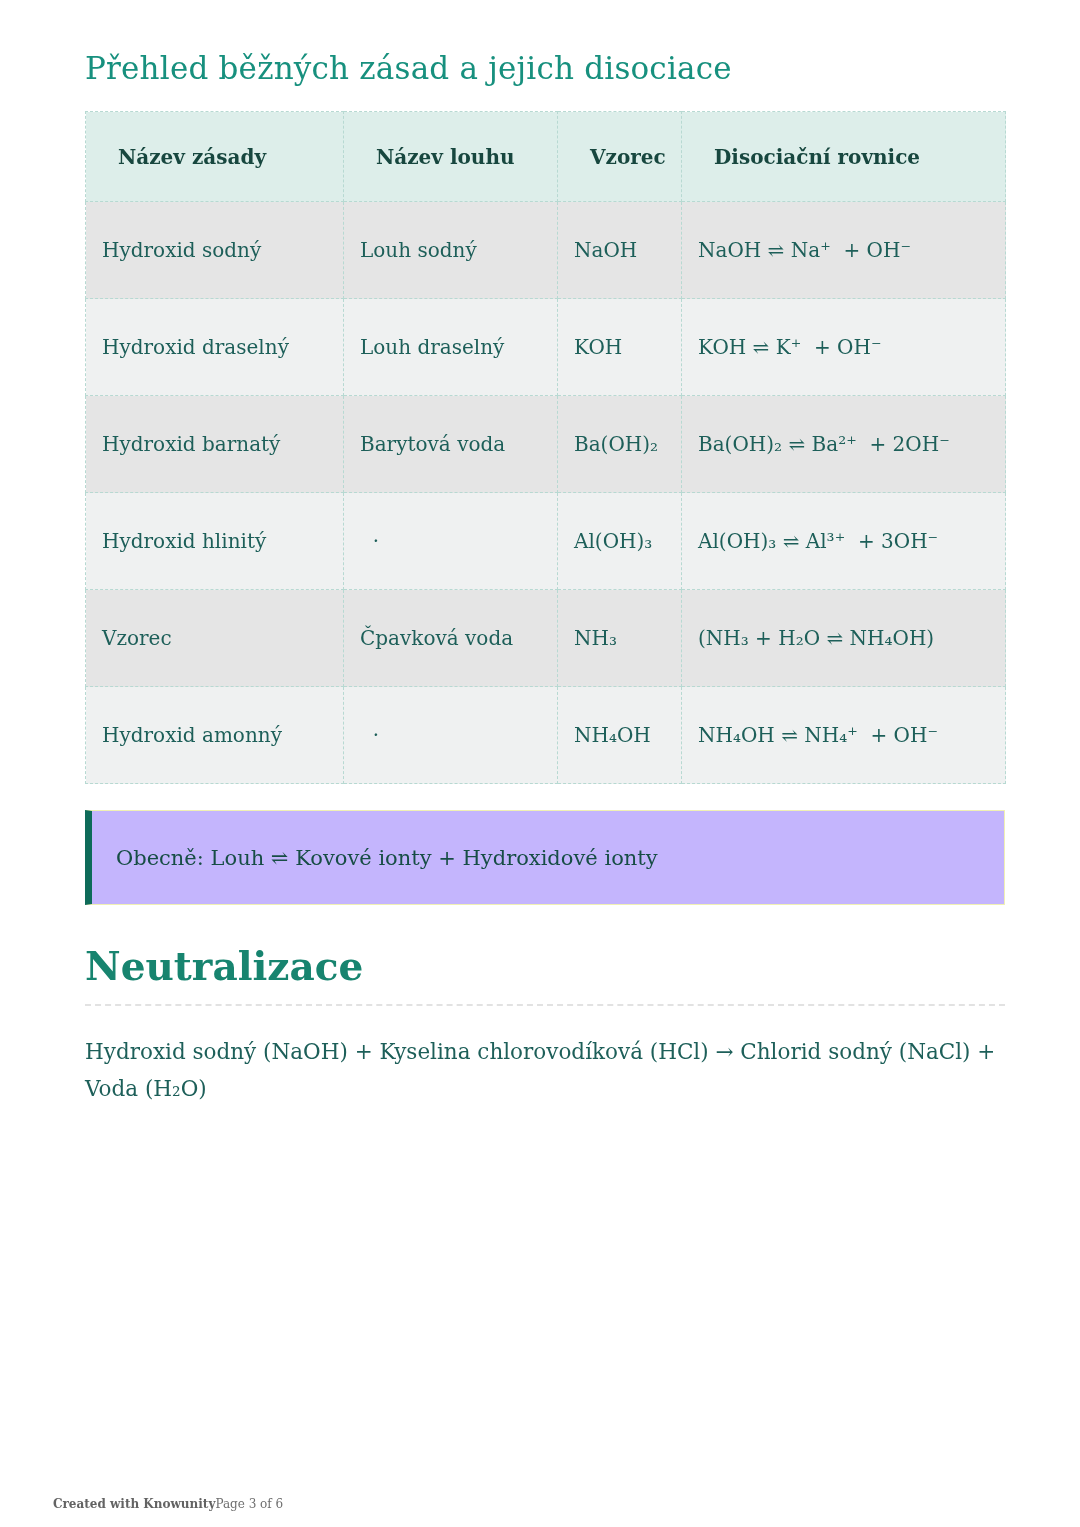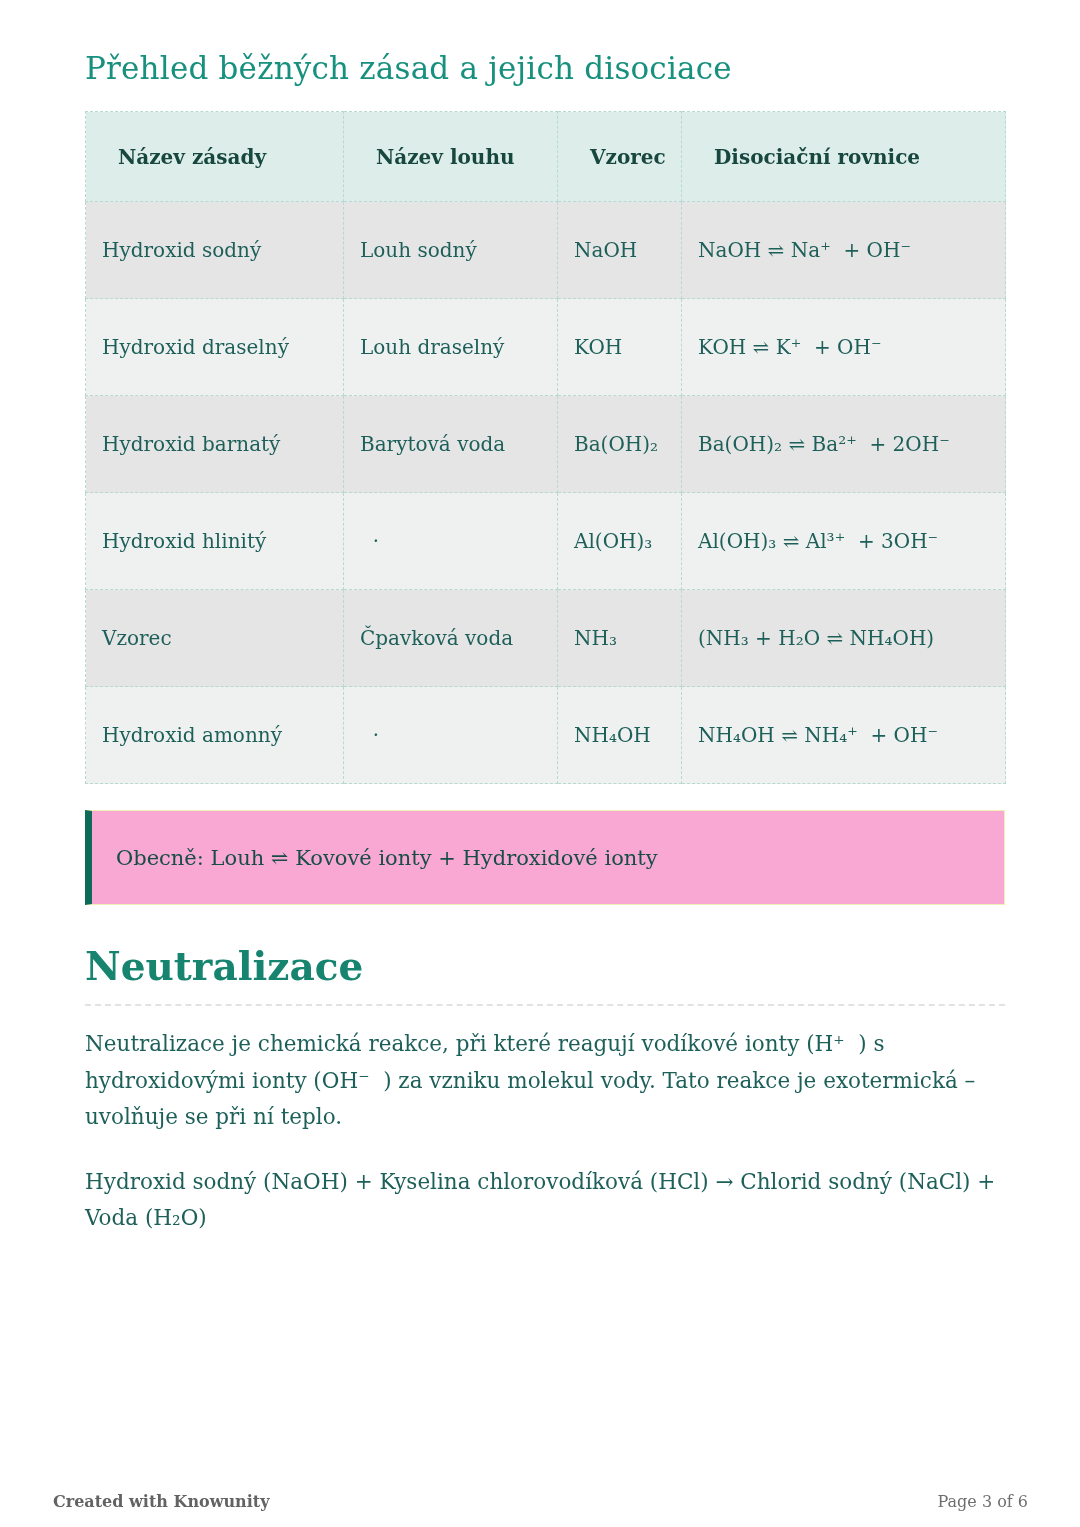--- a/index.html
+++ b/index.html
@@ -59,21 +59,21 @@
   
   .callout {
     display: flex;
     align-items: center;
     font-size: 21px;
     color: #174d45;
   }
   .callout-yellow {
     margin-top: 26px;
     height: 95px;
-    background: #f9a8d4;
+    background: #c4b5fd;
     border: 1px solid #f0f0b4;
     border-left: 7px solid #0e6b59;
     padding-left: 24px;
   }
   .callout-gray {
     margin-top: 16px;
     height: 113px;
     background: #eff1f2;
     border-left: 7px solid #a9dee3;
     padding-left: 24px;
@@ -97,23 +97,23 @@
     color: #1d5f59;
   }
   p.example-text { margin-top: 28px; }
   
   footer {
     position: absolute;
     left: 53px;
     right: 52px;
     bottom: 16px;
     display: flex;
-    justify-content: space-between;
+    justify-content: flex-start;
     align-items: baseline;
-    font-size: 16px;
+    font-size: 12px;
     color: #6a6a6a;
   }
   footer .brand { font-weight: 700; color: #636363; }
   footer .page-num { font-weight: 400; color: #6e6e6e; }
 </style>
 </head>
 <body>
 
 <div class="content">
 
@@ -173,21 +173,20 @@
       </tr>
     </tbody>
   </table>
 
   <div class="callout callout-yellow">
     <span>Obecně: Louh ⇌ Kovové ionty + Hydroxidové ionty</span>
   </div>
 
   <h1 class="big-title">Neutralizace</h1>
 
-  <p class="body-text">Neutralizace je chemická reakce, při které reagují vodíkové ionty (H⁺ &nbsp;) s hydroxidovými ionty (OH⁻ &nbsp;) za vzniku molekul vody. Tato reakce je exotermická – uvolňuje se při ní teplo.</p>
 
 
   <p class="body-text example-text">Hydroxid sodný (NaOH) + Kyselina chlorovodíková (HCl) → Chlorid sodný (NaCl) + Voda (H₂O)</p>
 
 </div>
 
 <footer>
   <span class="brand">Created with Knowunity</span>
   <span class="page-num">Page 3 of 6</span>
 </footer>

